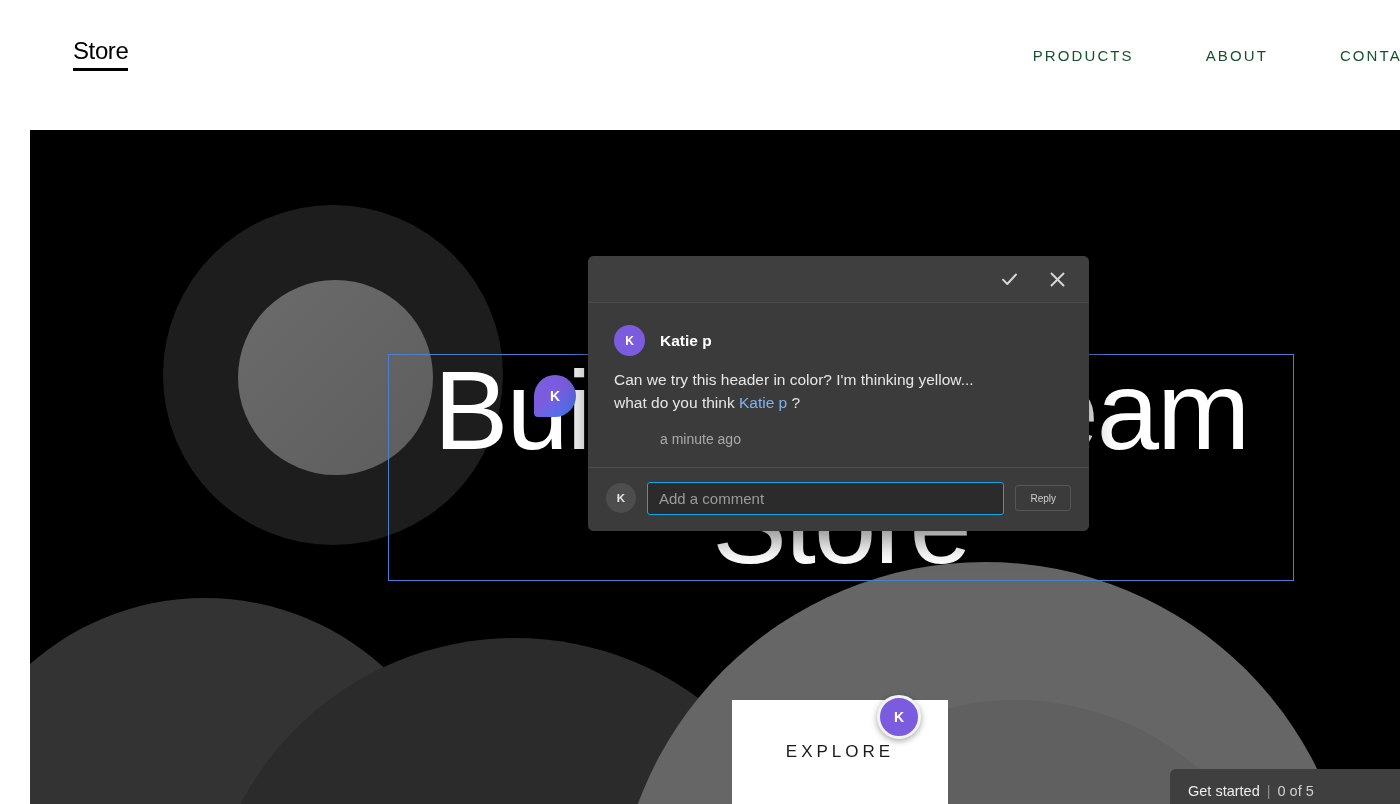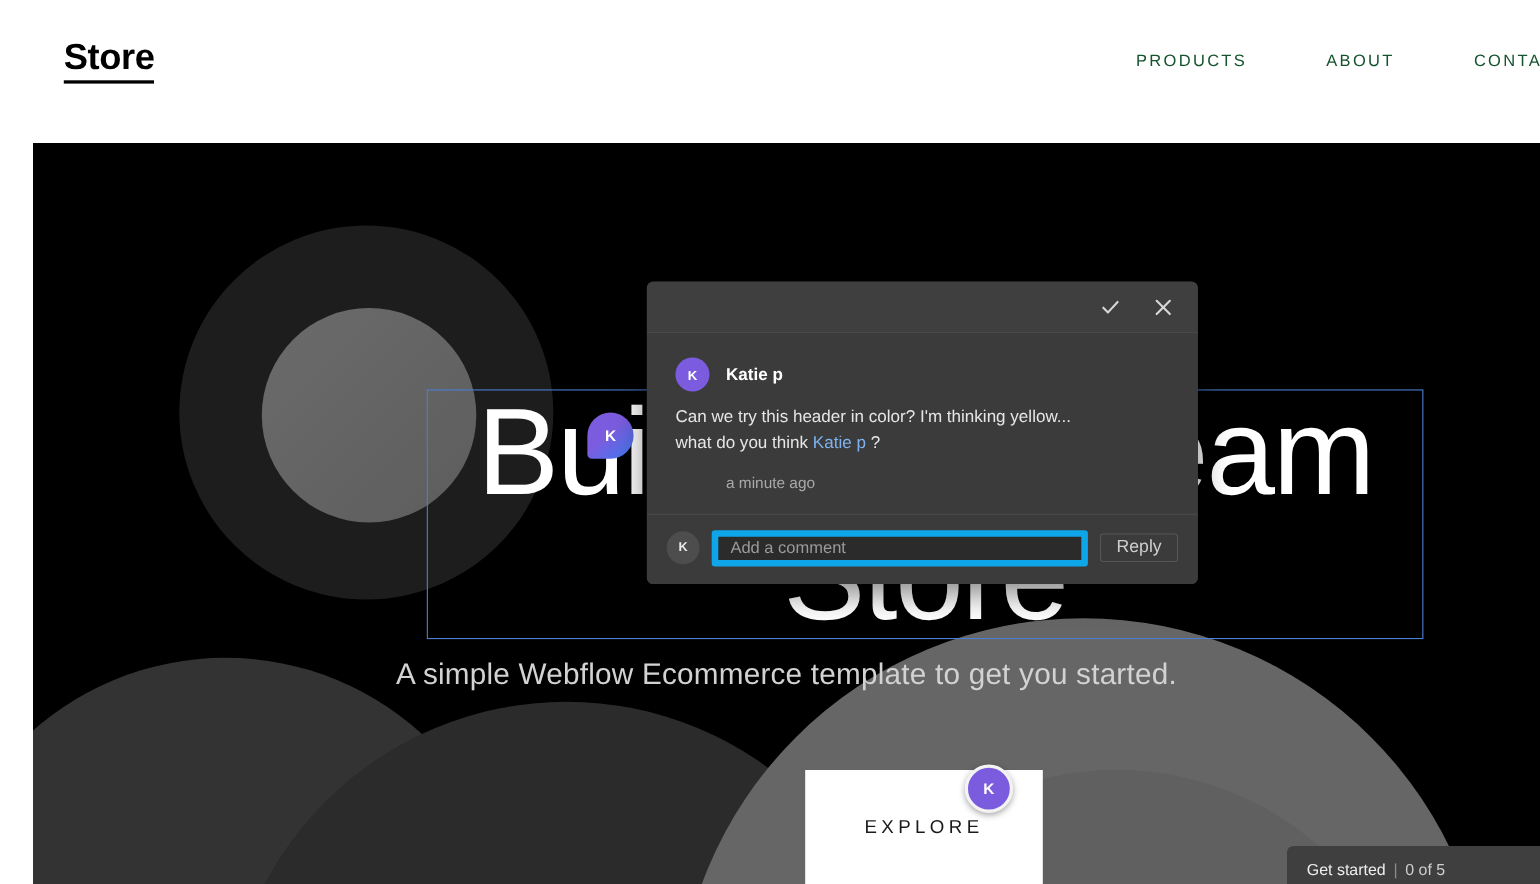--- a/index.html
+++ b/index.html
@@ -10,22 +10,22 @@
     overflow:hidden;
   }
   #root { position:relative; width:1400px; height:804px; background:#fff; }
 
   
   .site-header {
     position:absolute; left:0; top:0; width:1400px; height:110px;
     display:flex; align-items:center; background:#fff; z-index:5;
   }
   .logo {
-    margin-left:58px;
-    font-size:33px; font-weight:bold; color:#000;
+    margin-left:73px;
+    font-size:24px; font-weight:normal; color:#000;
     letter-spacing:-0.4px; line-height:1;
     border-bottom:3px solid #000; padding-bottom:5px;
     cursor:pointer; user-select:none;
   }
   .nav { margin-left:auto; display:flex; align-items:center; }
   .nav-link {
     color:#14532d; font-size:15px; letter-spacing:2.1px;
     margin-left:0; padding:0 36px; cursor:pointer; white-space:nowrap;
   }
   .nav-link:last-child { padding-right:0; margin-right:-26px; }
@@ -120,29 +120,29 @@
     display:flex; align-items:center; gap:11px;
     padding:14px 18px 16px 18px;
     background:#3b3b3b; border-top:1px solid #4c4c4c;
   }
   .avatar-sm {
     width:30px; height:30px; border-radius:50%; background:#4d4d4d;
     display:flex; align-items:center; justify-content:center;
     color:#e9e9e9; font-size:11.5px; font-weight:bold; flex:0 0 auto;
   }
   .cmt-input {
-    flex:1 1 auto; height:33px; background:#2b2b2b; border:6px solid #0ea5e9;
+    flex:1 1 auto; height:33px; background:#2b2b2b; border:1px solid #0ea5e9;
     border-radius:3px; color:#d5d5d5; font-size:15px;
     padding:0 11px; font-family:"Liberation Sans", sans-serif; outline:none;
   }
   .cmt-input::placeholder { color:#9b9b9b; }
   .reply-btn {
     height:26px; padding:0 14px; background:#3b3b3b;
     border:1px solid #565656; border-radius:3px;
-    color:#cfcfcf; font-size:16px; cursor:pointer;
+    color:#cfcfcf; font-size:10px; cursor:pointer;
     font-family:"Liberation Sans", sans-serif;
   }
 
   
   .bottom-panel {
     position:absolute; left:1170px; top:769px; width:248px; height:35px;
     background:#3f3f3f; border-radius:6px 0 0 0; overflow:hidden; z-index:15;
   }
   .bottom-panel-inner {
     padding:14px 18px 0 18px; color:#ededed; font-size:14.5px;
@@ -171,21 +171,20 @@
     <div class="blob blob-inner"></div>
     <div class="blob blob-bl"></div>
     <div class="blob blob-bm"></div>
     <div class="blob blob-br"></div>
     <div class="blob blob-br2"></div>
 
     <div class="hero-content">
       <div class="hero-h1">Build your dream
 Store</div>
       <div class="selection-box"></div>
-      <div class="hero-sub">A simple Webflow Ecommerce template to get you started.</div>
       <div class="explore-btn">EXPLORE</div>
     </div>
 
     <div class="pin-teardrop">
       <span>K</span>
     </div>
     <div class="pin-round">
       <span>K</span>
     </div>
   </div>

